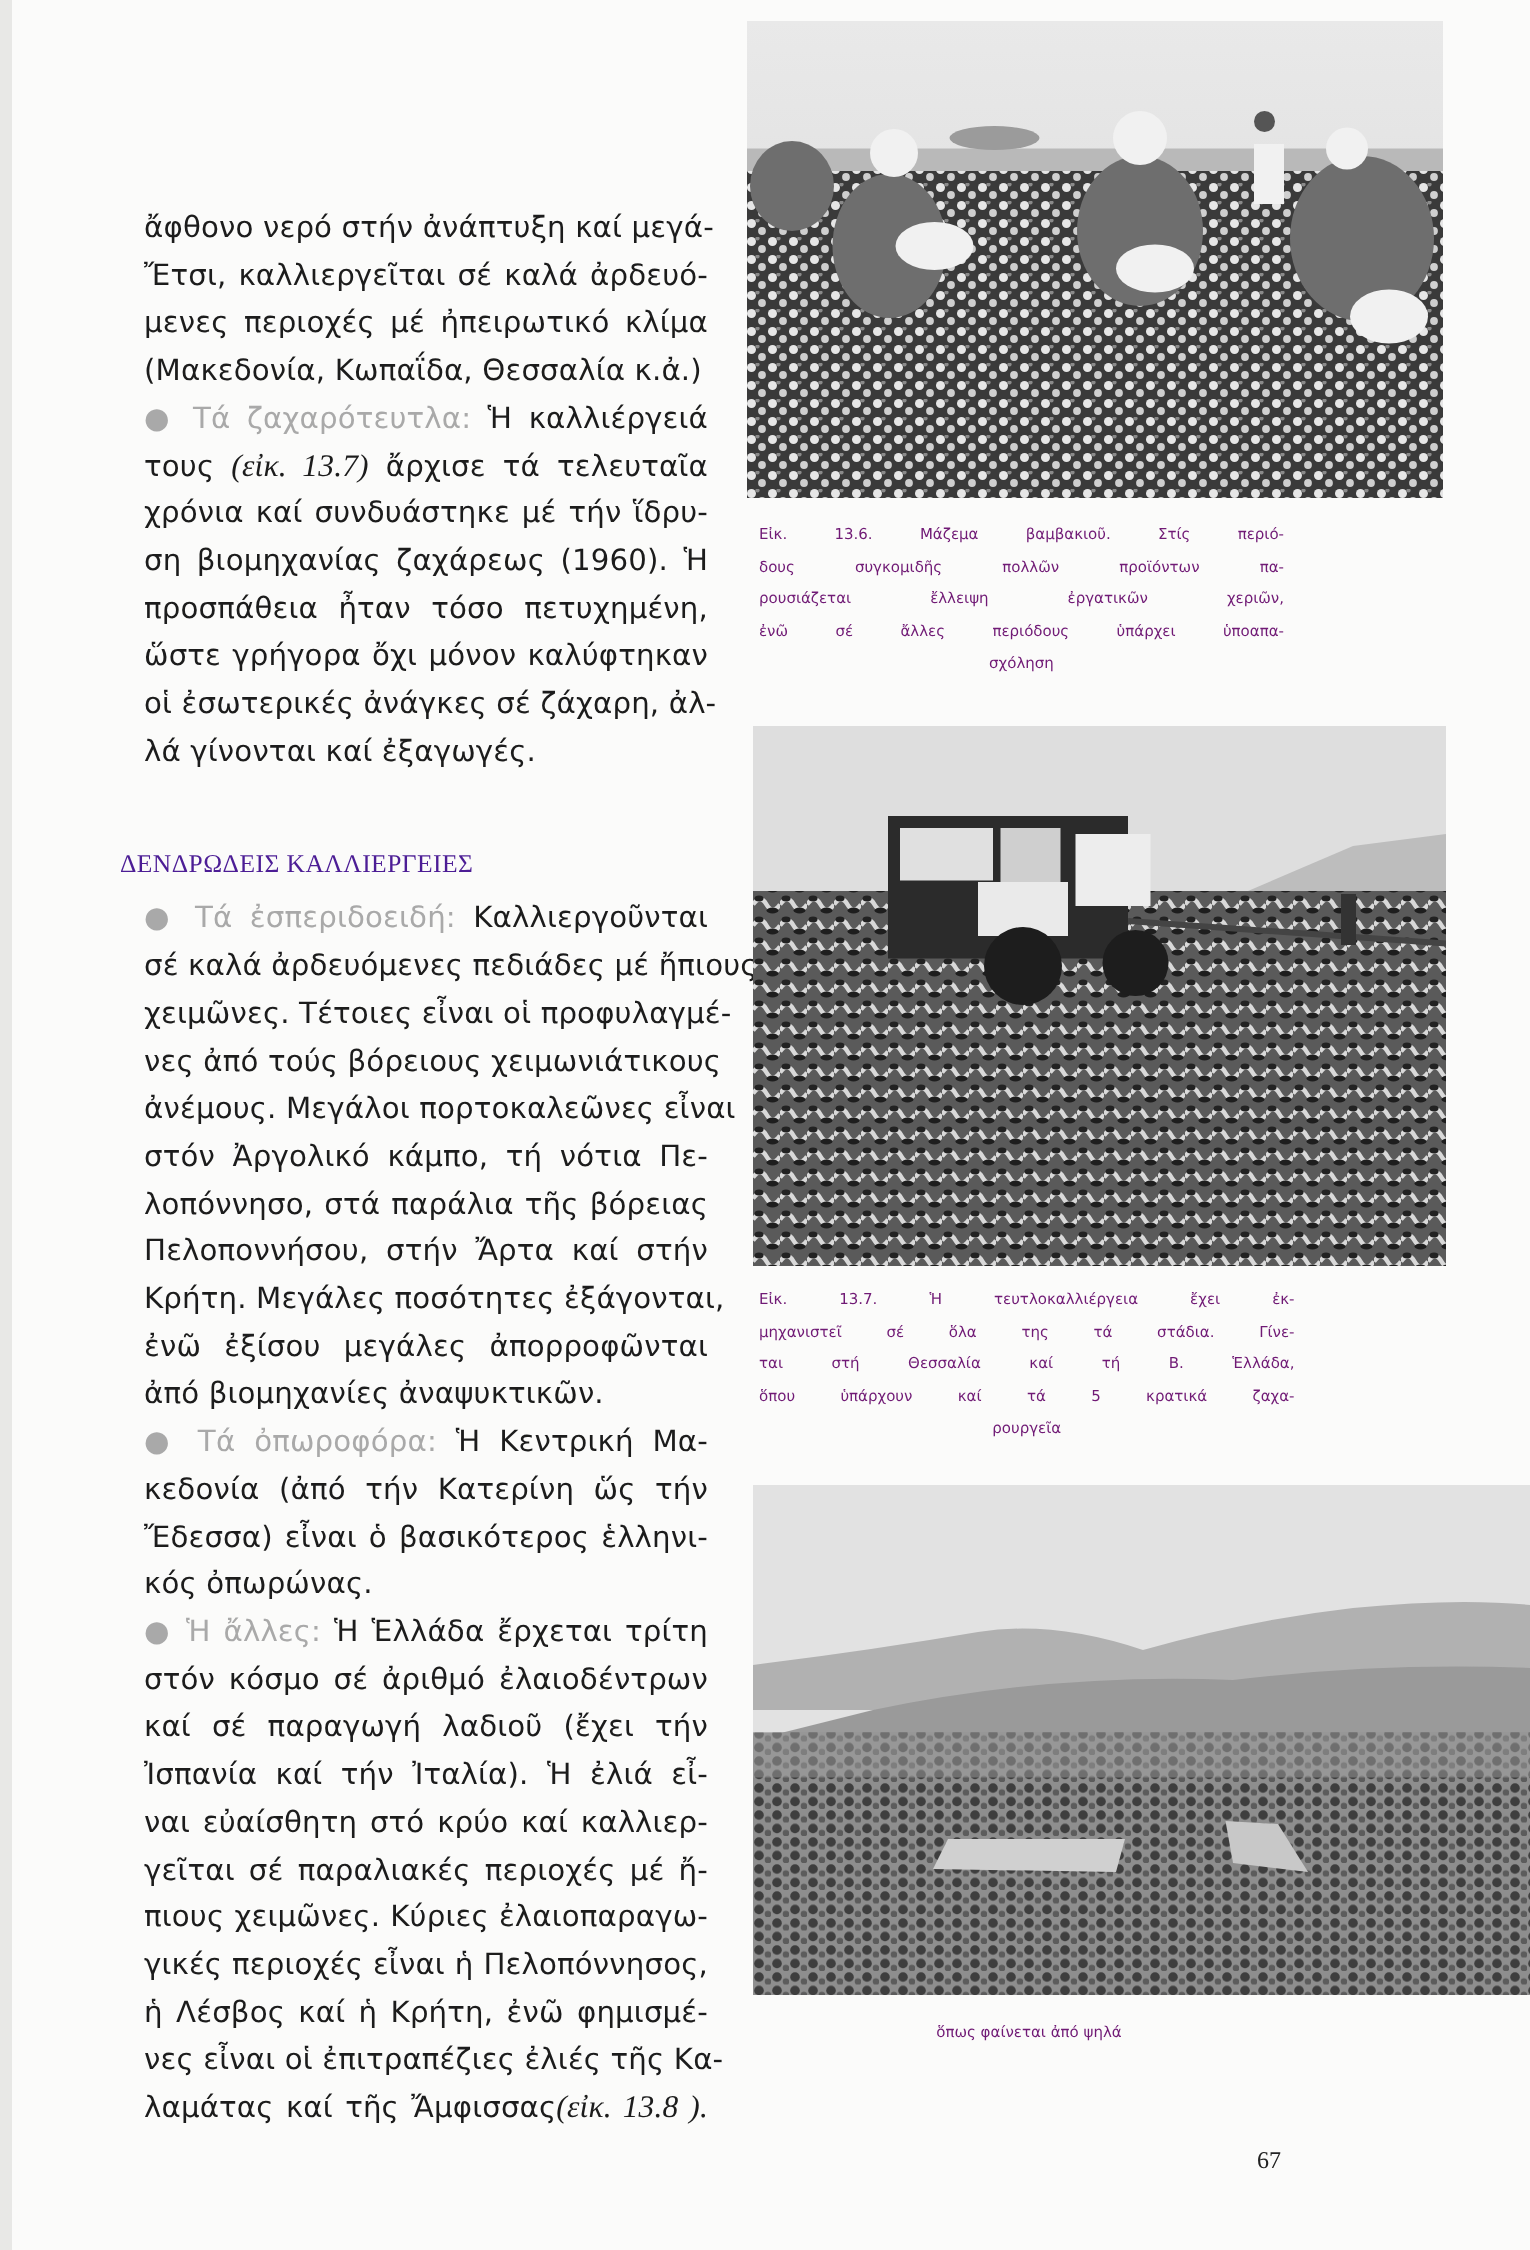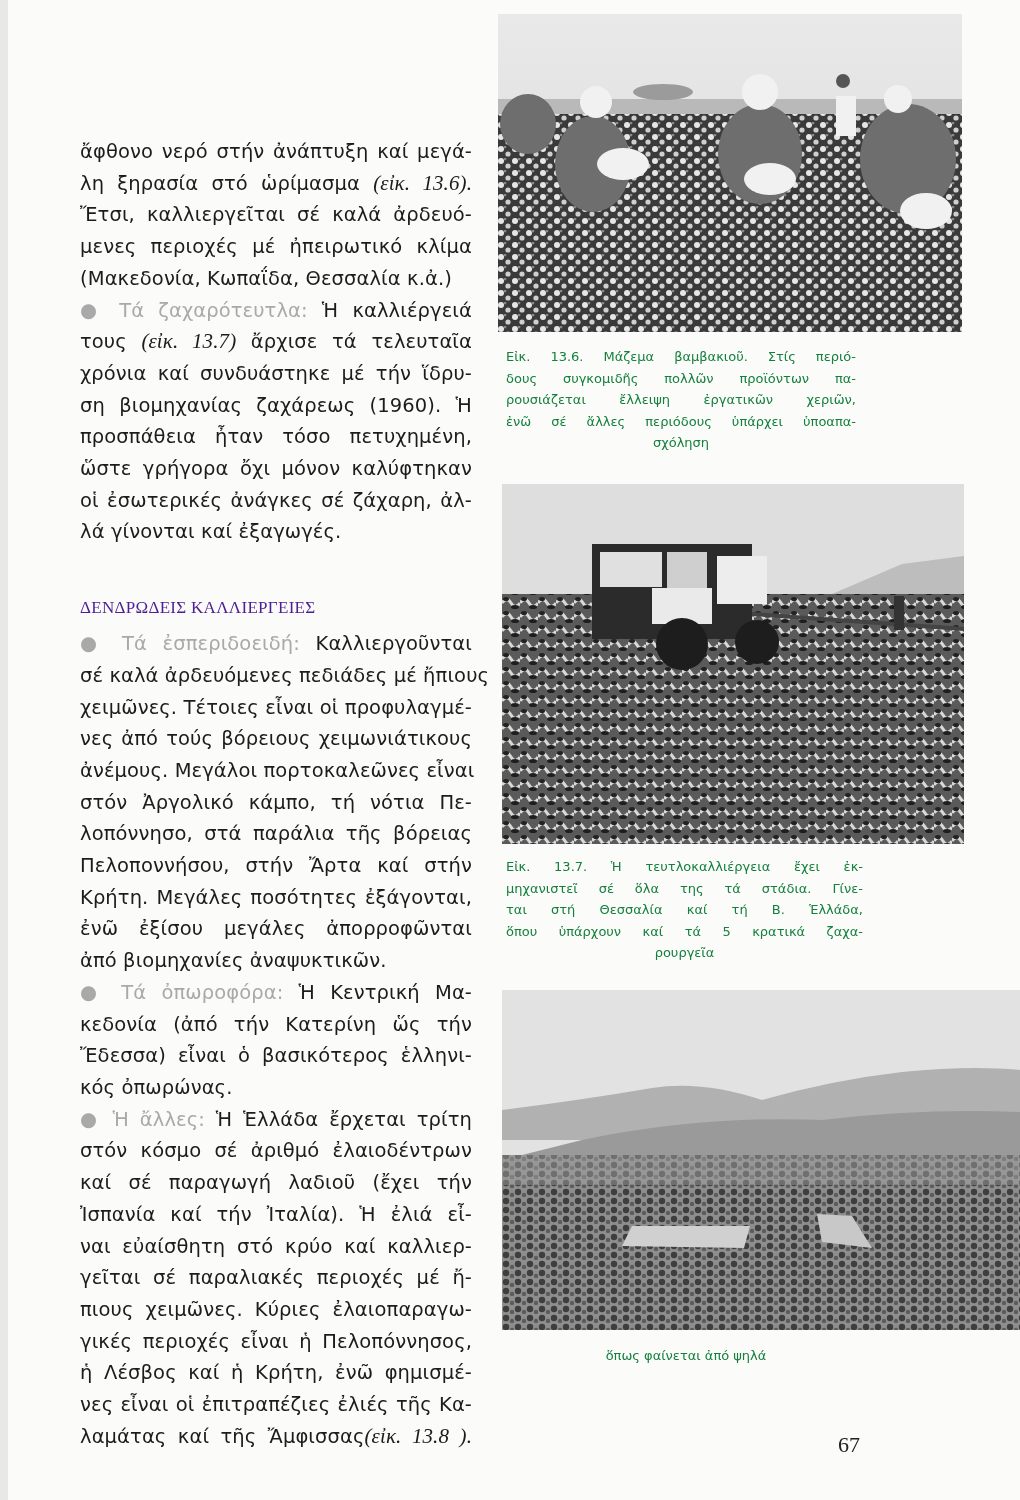--- a/index.html
+++ b/index.html
@@ -14,42 +14,41 @@
   .para {
     font-size: 19.5px; line-height: 31.7px; text-align: justify;
     margin: 0; letter-spacing: 0.1px;
   }
   .para .lead { color: #a9a9a9; font-weight: normal; }
   .para .ref { font-family: "Liberation Serif", serif; font-style: italic; font-size: 21px; }
   .heading {
     font-family: "Liberation Serif", serif; font-weight: normal; font-size: 17px;
     letter-spacing: 0.3px; margin: 50px 0 10px 0; color: #4c1d95;
   }
-  .line { display: block; text-align: justify; text-align-last: justify; white-space: nowrap; }
+  .line { display: block; text-align: justify; text-align-last: justify; white-space: nowrap; margin-left: 16px; }
   .line.last { text-align-last: left; }
   .photo { position: absolute; overflow: hidden; }
   .caption {
-    position: absolute; font-size: 13px; line-height: 21.5px; color: #15803d;
+    position: absolute; font-size: 10px; line-height: 21.5px; color: #701a75;
   }
   .caption .cl { display: block; text-align: justify; text-align-last: justify; white-space: nowrap; }
   .caption .cl.center { text-align: center; text-align-last: center; }
   .page-number {
     position: absolute; left: 838px; top: 1432px;
-    font-family: "Liberation Serif", serif; font-size: 22px; color: #222;
+    font-family: "Liberation Serif", serif; font-size: 16px; color: #222;
   }
 </style>
 </head>
 <body>
 
 <div class="page-edge"></div>
 
 <div class="col-left">
   <div class="para">
     <span class="line">ἄφθονο νερό στήν ἀνάπτυξη καί μεγά-</span>
-    <span class="line"><span>λη ξηρασία στό ὡρίμασμα </span><span class="ref">(εἰκ. 13.6).</span></span>
     <span class="line">Ἔτσι, καλλιεργεῖται σέ καλά ἀρδευό-</span>
     <span class="line">μενες περιοχές μέ ἠπειρωτικό κλίμα</span>
     <span class="line last">(Μακεδονία, Κωπαΐδα, Θεσσαλία κ.ἀ.)</span>
   </div>
 
   <div class="para">
     <span class="line"><span class="lead">● Τά ζαχαρότευτλα:</span> <span>Ἡ καλλιέργειά</span></span>
     <span class="line"><span>τους </span><span class="ref">(εἰκ. 13.7)</span><span> ἄρχισε τά τελευταῖα</span></span>
     <span class="line">χρόνια καί συνδυάστηκε μέ τήν ἵδρυ-</span>
     <span class="line">ση βιομηχανίας ζαχάρεως (1960). Ἡ</span>

